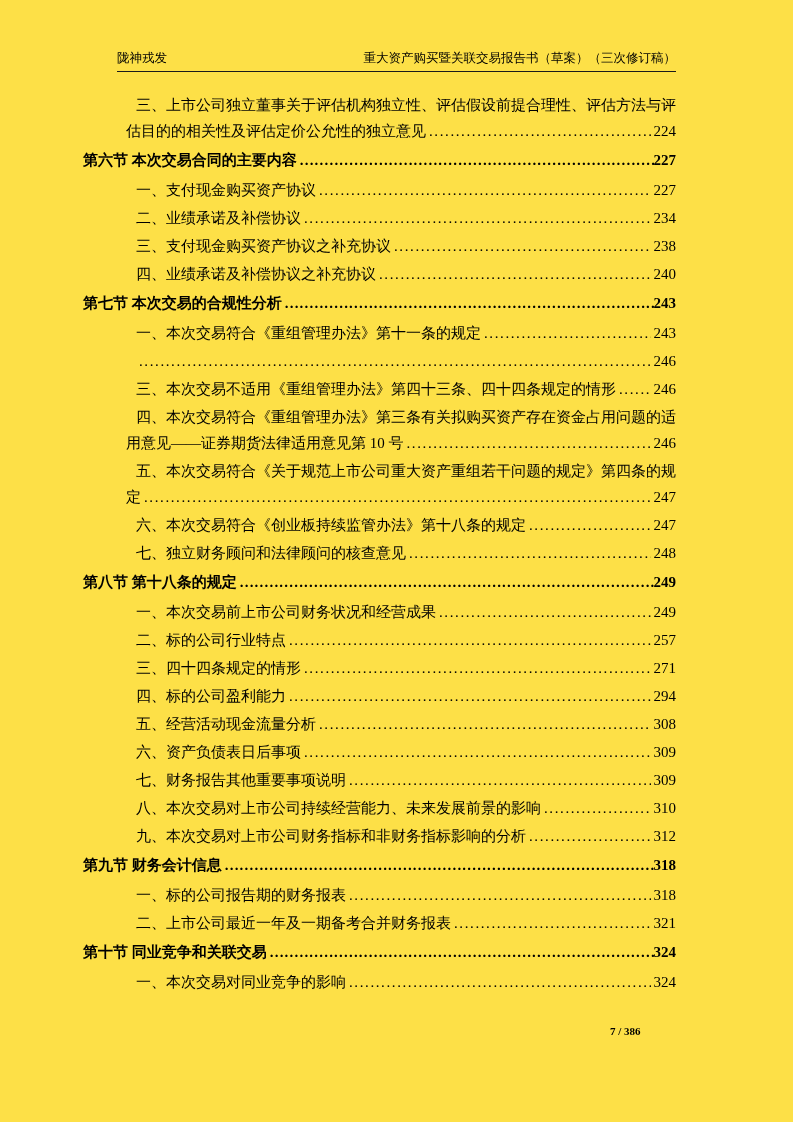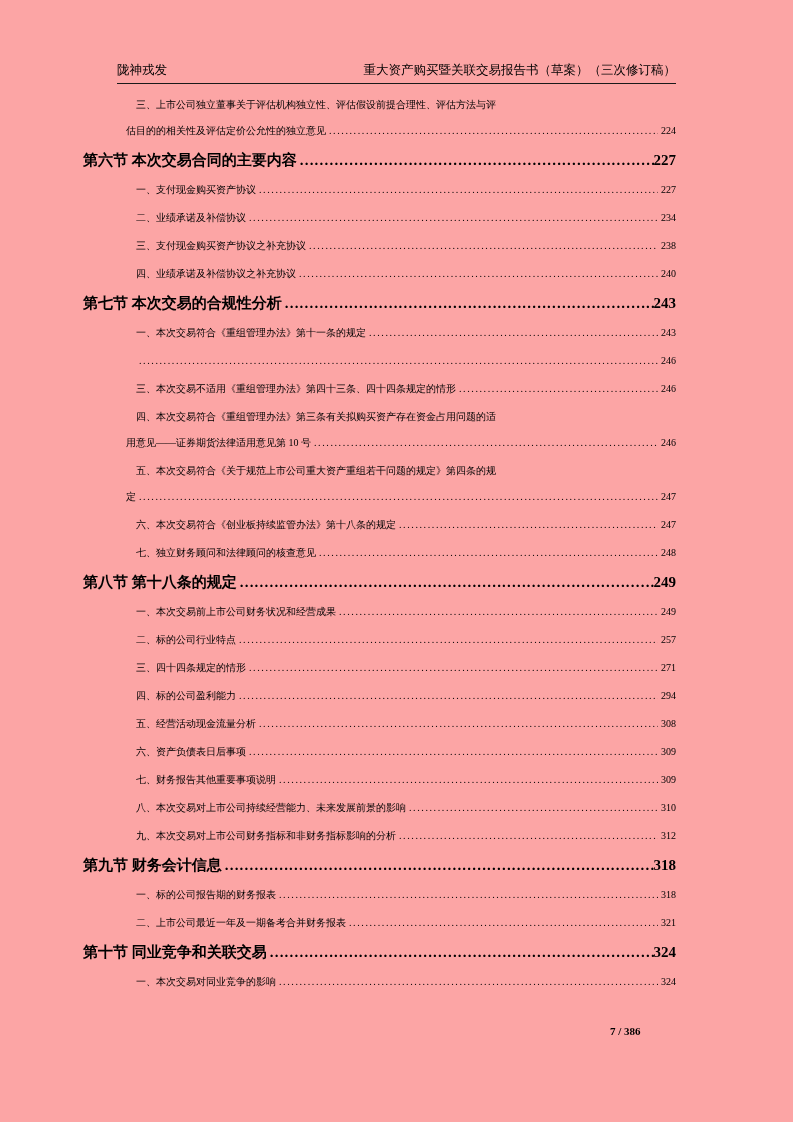--- a/index.html
+++ b/index.html
@@ -2,52 +2,52 @@
 <html lang="zh"><head>
 <meta charset="utf-8">
 <style>
   html, body {
     margin: 0; padding: 0; background: #ffffff;
   }
   .page {
     position: relative;
     width: 793px; height: 1122px;
     margin: 0 auto;
-    background: #fca5a5;
+    background: #fde047;
     overflow: hidden;
     font-family: "Liberation Serif", "DejaVu Serif", serif;
     color: #000;
   }
   
   .header {
     position: absolute;
     top: 50px; left: 117px; right: 117px;
     display: flex;
     justify-content: space-between;
     align-items: flex-end;
     border-bottom: 1.5px solid #1a1a1a;
     padding-bottom: 4px;
     font-size: 12.5px;
     line-height: 17px;
   }
   .header .h-left { white-space: nowrap; }
-  .header .h-right { white-space: nowrap; margin-top: 12px; }
+  .header .h-right { white-space: nowrap; }
 
   
   .toc {
     position: absolute;
     top: 92px; left: 0; right: 0;
   }
   .line {
     display: flex;
     align-items: baseline;
     height: 26px;
     line-height: 26px;
     padding-right: 117px;
-    font-size: 10px;
+    font-size: 15px;
     cursor: default;
   }
   .line .t { white-space: nowrap; flex: 0 0 auto; }
   .line .dots {
     flex: 1 1 auto;
     overflow: hidden;
     white-space: nowrap;
     margin-left: 3px;
     margin-right: 3px;
     min-width: 6px;

